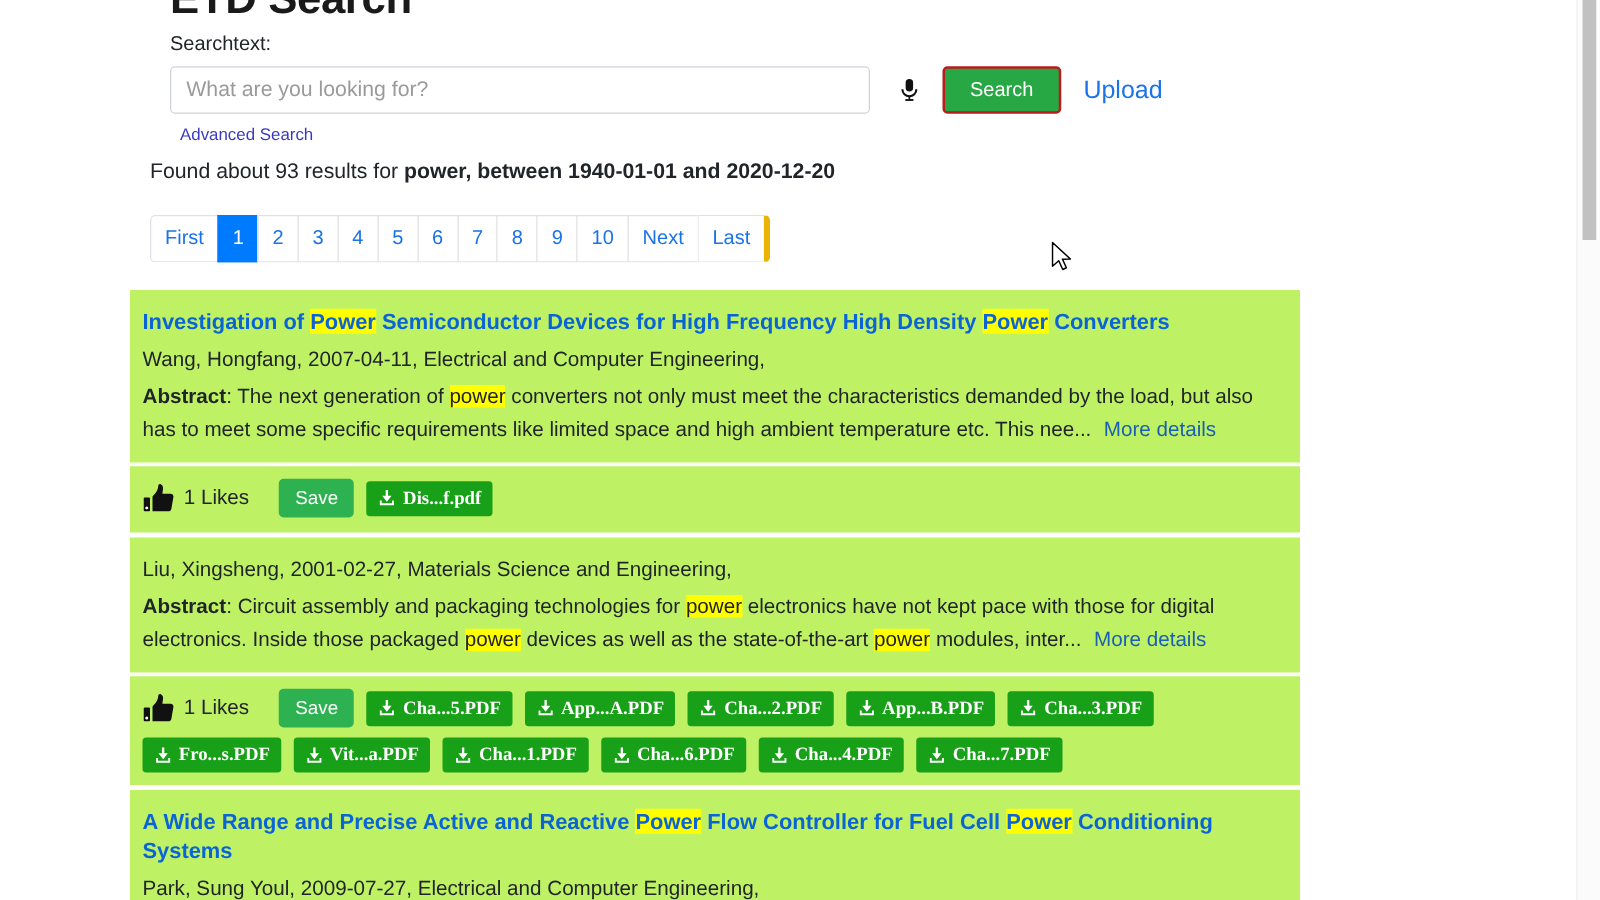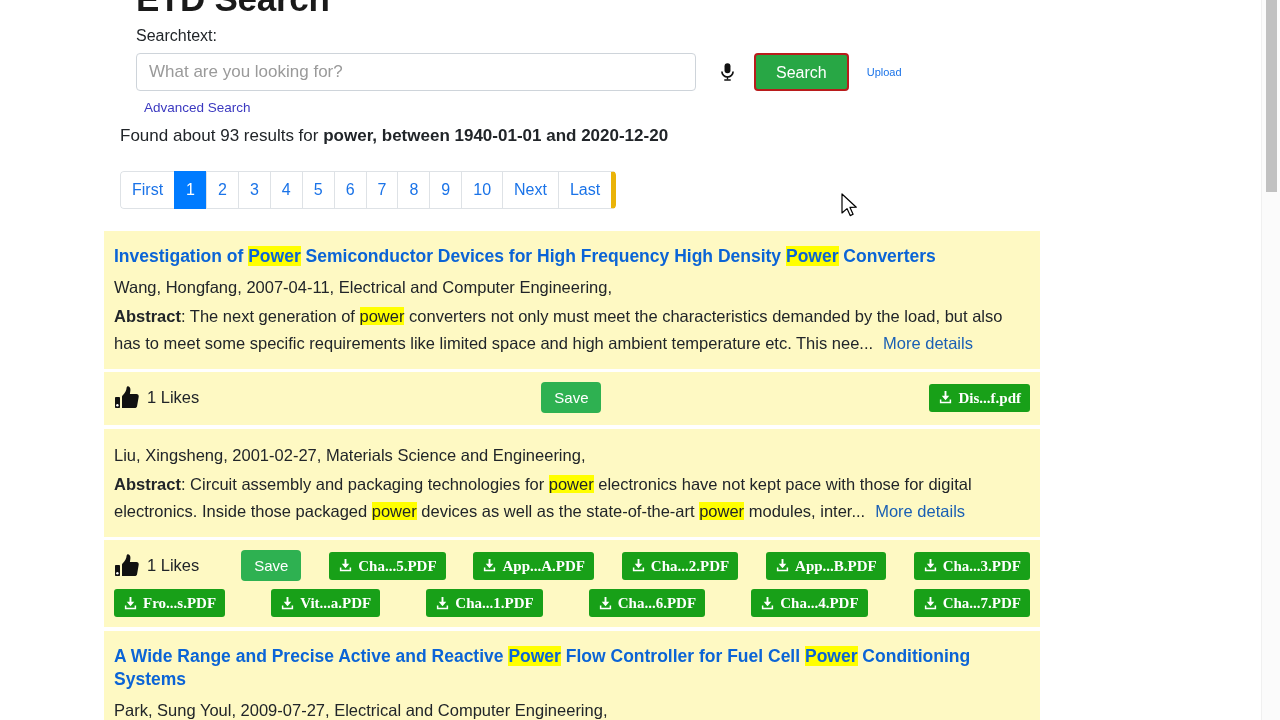--- a/index.html
+++ b/index.html
@@ -99,21 +99,21 @@
     color: #ffffff;
     font-size: 16px;
     font-family: "Liberation Sans", sans-serif;
     cursor: pointer;
     line-height: 36px;
   }
 
   .upload-link {
     margin-left: 18px;
     color: #1a73e8;
-    font-size: 11px;
+    font-size: 20px;
     text-decoration: none;
     cursor: pointer;
   }
 
   .advanced-search {
     display: inline-block;
     margin: 9px 0 0 40px;
     color: #3b39c0;
     font-size: 13.5px;
     text-decoration: none;
@@ -160,21 +160,21 @@
   .page-item.active {
     background: #007bff;
     border-color: #007bff;
     color: #ffffff;
   }
 
   
   .results { margin-top: 22px; }
 
   .result-card {
-    background: #fef9c3;
+    background: #bef264;
     width: 936px;
     box-sizing: border-box;
     margin-bottom: 4px;
   }
 
   .result-body {
     padding: 14px 10px 12px 10px;
   }
 
   .result-title {
@@ -220,21 +220,20 @@
     height: 3px;
     background: #ffffff;
   }
 
   .result-actions {
     display: flex;
     flex-wrap: wrap;
     align-items: center;
     padding: 10px 10px 12px 10px;
     gap: 8px 10px;
-    justify-content: space-between;
   }
 
   .likes {
     display: flex;
     align-items: center;
     margin-right: 14px;
   }
   .thumb-icon {
     width: 26px;
     height: 26px;

